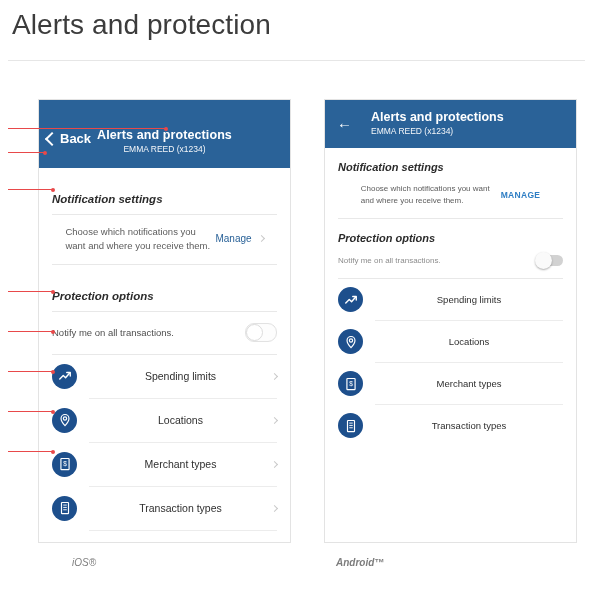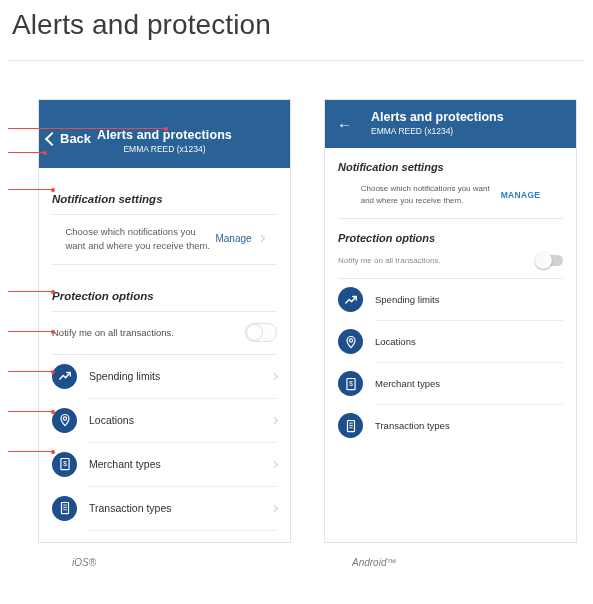--- a/index.html
+++ b/index.html
@@ -119,30 +119,30 @@
   .opt-row{
     display:flex;align-items:center;
     padding:9px 0;
   }
   .android .opt-row{padding:8px 0;}
   .opt-ico{
     width:25px;height:25px;border-radius:50%;
     background:#1d4f8c;flex:0 0 auto;
     display:flex;align-items:center;justify-content:center;
   }
-  .opt-lbl{font-size:10.5px;color:#2f2f2f;margin-left:12px;flex:1;}
+  .opt-lbl{font-size:10.5px;color:#2f2f2f;margin-left:12px;flex:1;text-align:center;}
   .android .opt-lbl{font-size:9.5px;}
   .opt-sep{height:1px;background:#ececec;margin-left:37px;}
 
   
   .cap{
     position:absolute;top:557px;font-style:italic;font-size:10px;color:#7d7d7d;
   }
   .cap.ios-c{left:72px;text-align:center;}
-  .cap.and-c{left:352px;}
+  .cap.and-c{left:336px;font-weight:bold;}
 
   
   .anno{position:absolute;height:1px;background:#e8494a;left:8px;}
   .anno-dot{
     position:absolute;width:4px;height:4px;border-radius:50%;
     background:#e8494a;
   }
 </style>
 </head>
 <body>

